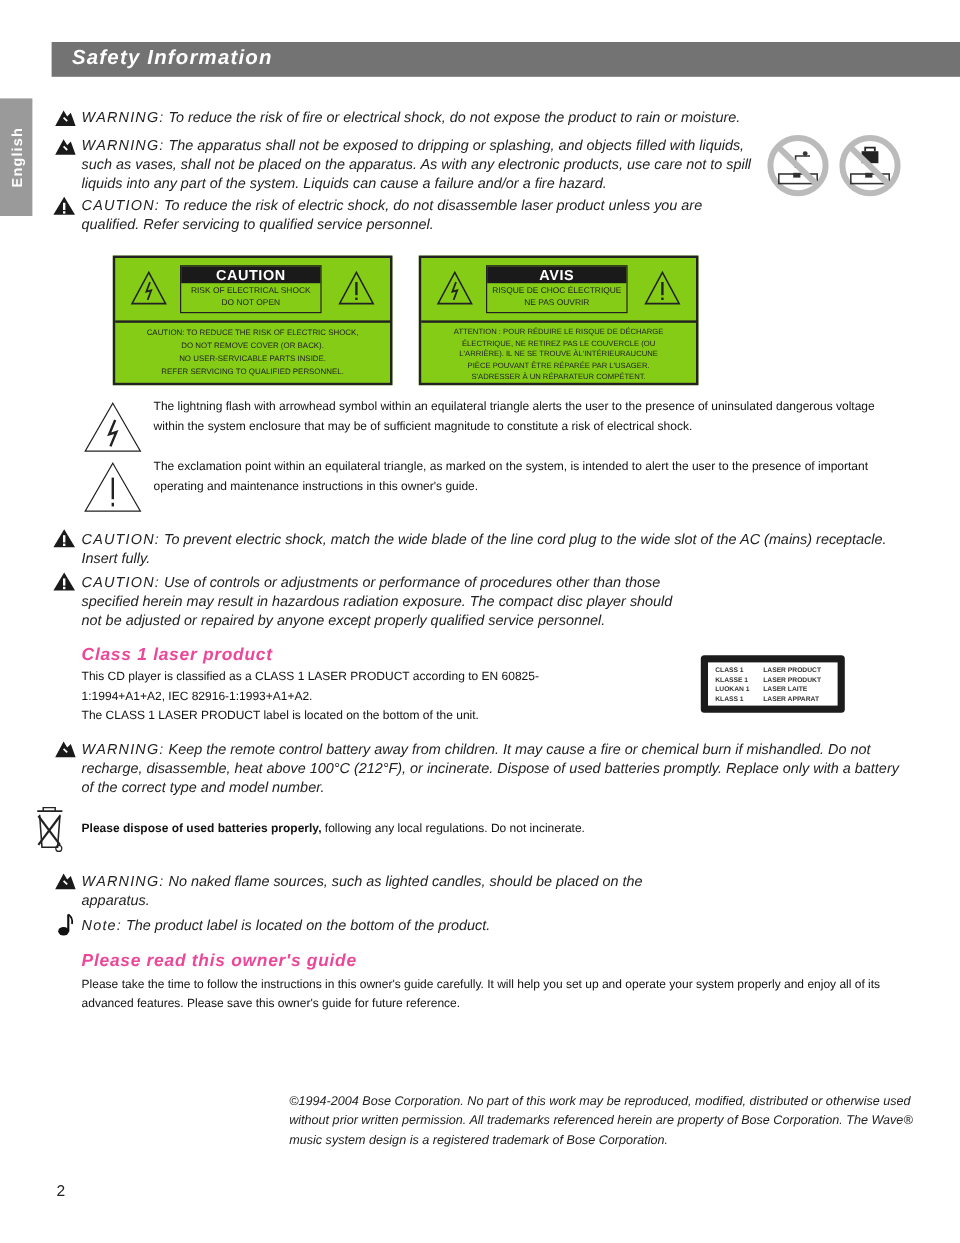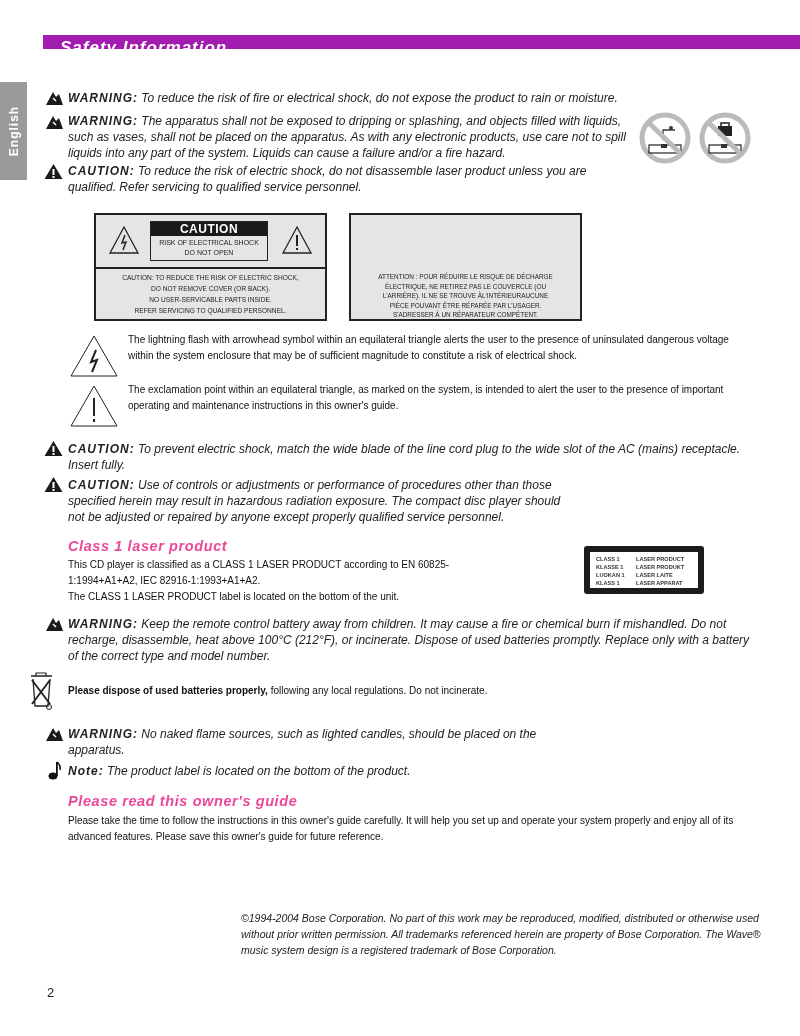--- a/index.html
+++ b/index.html
@@ -1,32 +1,32 @@
 <!DOCTYPE html>
 <html><head>
 <meta charset="utf-8">
 <style>
   * { box-sizing: border-box; margin: 0; padding: 0; }
   html, body { width: 800px; height: 1036px; background: #ffffff; overflow: hidden; }
   body { position: relative; font-family: "Liberation Sans", sans-serif; color: #1a1a1a; }
 
-  .header-bar { position: absolute; left: 43px; top: 35px; width: 757px; height: 14px; background: #a21caf; }
+  .header-bar { position: absolute; left: 43px; top: 35px; width: 757px; height: 29px; background: #737373; }
   .header-title { position: absolute; left: 17px; top: 3px; font-size: 17px; font-weight: bold; font-style: italic; color: #ffffff; letter-spacing: 1px; }
 
   .lang-tab { position: absolute; left: 0; top: 82px; width: 27px; height: 98px; background: #9a9a9a; }
   .lang-tab span { position: absolute; left: 50%; top: 50%; transform: translate(-50%,-50%) rotate(-90deg); color: #fff; font-size: 12px; font-weight: bold; letter-spacing: 1px; white-space: nowrap; }
 
   .para { position: absolute; font-size: 12px; line-height: 16px; font-style: italic; color: #222; }
-  .para .lbl { font-weight: bold; font-style: italic; letter-spacing: 1px; }
+  .para .lbl { font-weight: normal; font-style: italic; letter-spacing: 1px; }
   .icon { position: absolute; }
 
   .plain { position: absolute; font-size: 10px; line-height: 16px; color: #111; }
   .subhead { position: absolute; font-size: 14.5px; font-weight: bold; font-style: italic; letter-spacing: 0.6px; color: #ec4899; }
 
-  .label-box { position: absolute; border: 2px solid #222; background: #e5e5e5; text-decoration: underline; }
+  .label-box { position: absolute; border: 2px solid #222; background: #84cc16; text-decoration: underline; }
   .label-top { position: absolute; left: 0; right: 0; top: 0; height: 54px; border-bottom: 2px solid #222; }
   .label-inner { position: absolute; left: 54px; top: 6px; width: 118px; height: 40px; border: 1px solid #222; }
   .label-inner .hdr { background: #1a1a1a; color: #fff; font-weight: bold; font-size: 12px; text-align: center; height: 14px; line-height: 14px; letter-spacing: 0.5px; }
   .label-inner .sub { font-size: 7px; text-align: center; line-height: 10px; padding-top: 2px; color: #222; }
   .label-bottom { position: absolute; left: 0; right: 0; top: 56px; font-size: 6.6px; line-height: 11px; text-align: center; color: #222; padding-top: 1px; }
   .lbl-tri { position: absolute; top: 10px; }
 
   .laser-label { position: absolute; left: 584px; top: 546px; width: 120px; height: 48px; background: #1c1c1c; border-radius: 3px; }
   .laser-inner { position: absolute; left: 6px; top: 6px; right: 6px; bottom: 6px; background: #fff; padding: 3px 6px; }
   .laser-row { font-size: 5.6px; line-height: 8px; font-weight: bold; color: #333; display: flex; }
@@ -109,20 +109,38 @@
   </div>
   <div class="label-bottom">
     <div>CAUTION: TO REDUCE THE RISK OF ELECTRIC SHOCK,</div>
     <div>DO NOT REMOVE COVER (OR BACK).</div>
     <div>NO USER-SERVICABLE PARTS INSIDE.</div>
     <div>REFER SERVICING TO QUALIFIED PERSONNEL.</div>
   </div>
 </div>
 
 <div class="label-box" style="left:349px;top:213px;width:233px;height:108px">
+  <div class="label-top">
+    <svg class="lbl-tri" style="left:12px" width="32" height="30">
+        <path d="M16 2 L30 28 L2 28 Z" fill="none" stroke="#222" stroke-width="1.3"></path>
+        <path d="M17 10 L14 18 L18 17 L15 25" stroke="#222" stroke-width="1.5" fill="none"></path>
+      </svg>
+    <div class="label-inner">
+      <div class="hdr">AVIS</div>
+      <div class="sub">
+          <div>RISQUE DE CHOC ÉLECTRIQUE</div>
+          <div>NE PAS OUVRIR</div>
+        </div>
+    </div>
+    <svg class="lbl-tri" style="left:185px" width="32" height="30">
+        <path d="M16 2 L30 28 L2 28 Z" fill="none" stroke="#222" stroke-width="1.3"></path>
+        <rect x="15" y="10" width="2" height="11" fill="#222"></rect>
+        <rect x="15" y="23" width="2" height="2" fill="#222"></rect>
+      </svg>
+  </div>
   <div class="label-bottom" style="line-height:9.5px;font-size:6.4px">
     <div>ATTENTION : POUR RÉDUIRE LE RISQUE DE DÉCHARGE</div>
     <div>ÉLECTRIQUE, NE RETIREZ PAS LE COUVERCLE (OU</div>
     <div>L'ARRIÈRE). IL NE SE TROUVE ÀL'INTÉRIEURAUCUNE</div>
     <div>PIÈCE POUVANT ÊTRE RÉPARÉE PAR L'USAGER.</div>
     <div>S'ADRESSER À UN RÉPARATEUR COMPÉTENT.</div>
   </div>
 </div>
 
 <svg class="icon" style="left:69px;top:334px" width="50" height="44">

